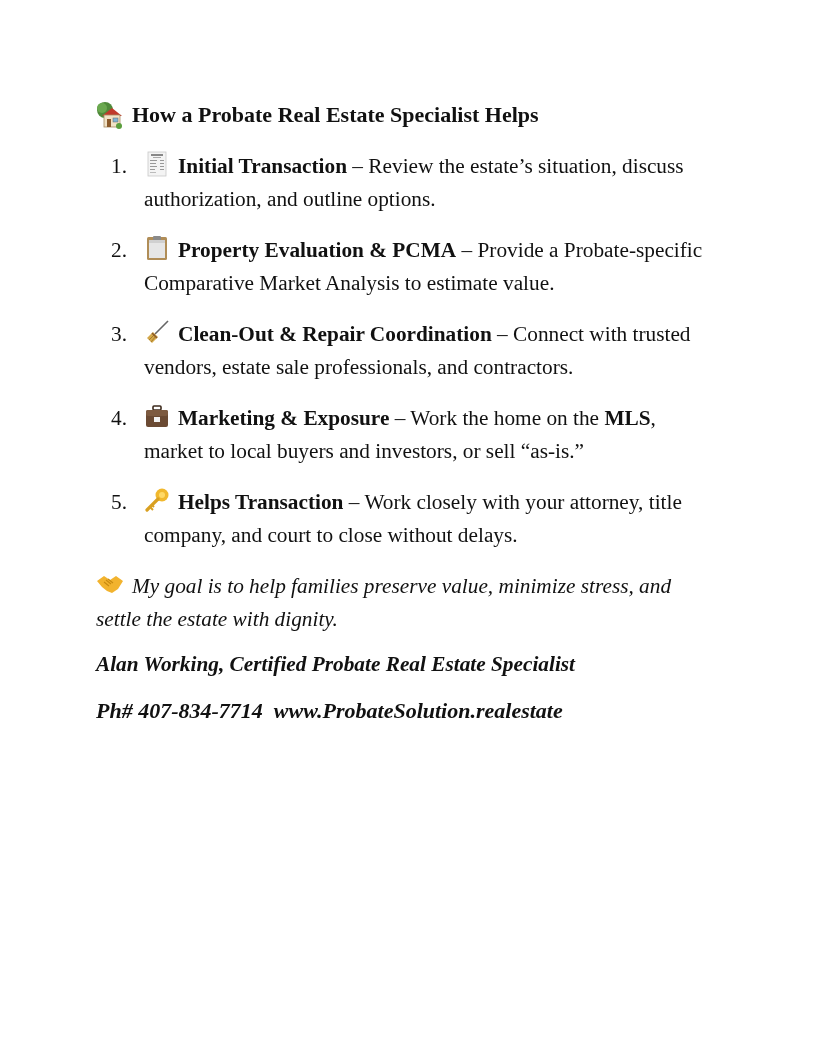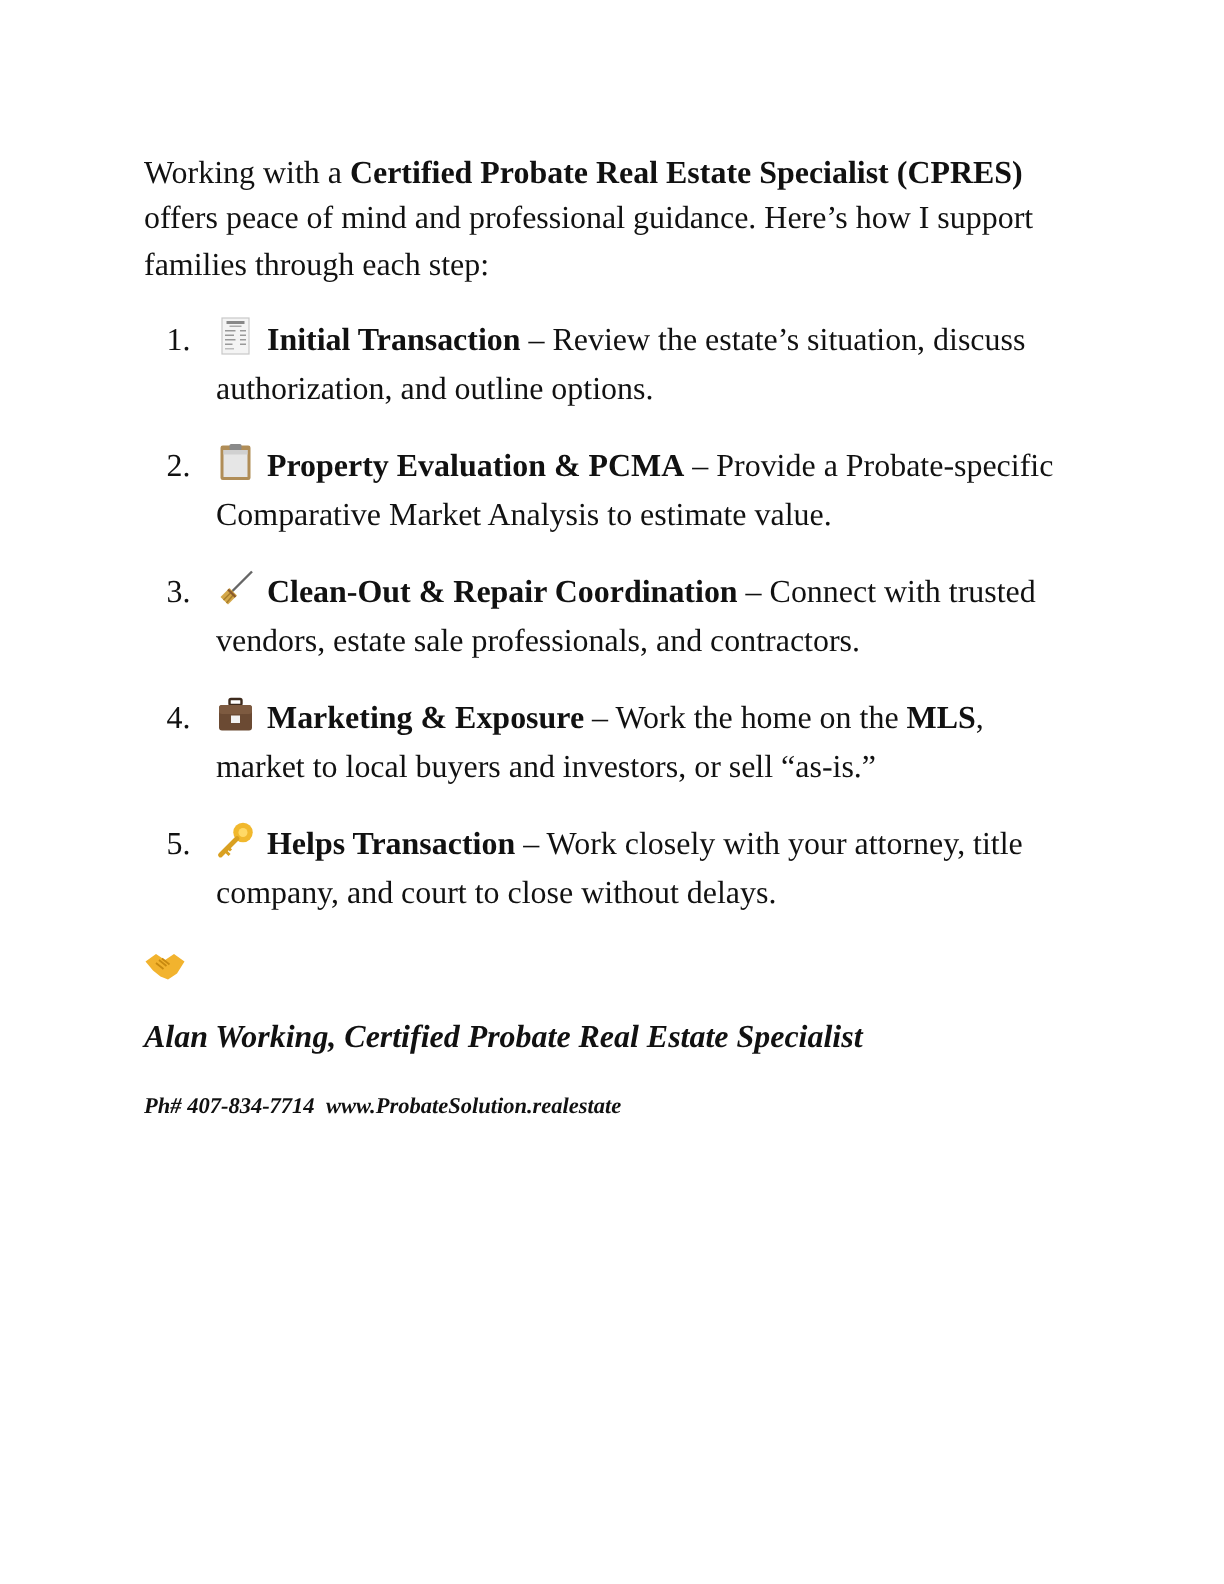--- a/index.html
+++ b/index.html
@@ -78,36 +78,49 @@
       margin-right: 8px;
     }
     .signature {
       font-size: 21.3px;
       font-style: italic;
       font-weight: bold;
       line-height: 30px;
       margin: 0 0 17px 0;
     }
     .contact {
-      font-size: 15px;
+      font-size: 22px;
       font-style: italic;
       font-weight: bold;
       line-height: 30px;
       margin: 0;
       white-space: pre;
     }
     svg { display: block; }
   </style>
 </head>
 <body>
 
 <div class="page">
 
-
-  <p class="intro"><span>Working with a </span><b>Certified Probate Real Estate Specialist (CPRES)</b><span> offers peace of mind and professional guidance. Here’s how I support families through each step:</span></p>
+  <h1 class="heading">
+    <span class="icon">
+      <svg width="28" height="28" viewBox="0 0 28 28">
+        <circle cx="9" cy="9" r="8" fill="#4f8a3a"></circle>
+        <circle cx="6" cy="7" r="5" fill="#6aa84f"></circle>
+        <polygon points="6,15 16,7 26,15" fill="#c0392b"></polygon>
+        <rect x="8" y="14" width="16" height="12" fill="#f1e2c6" stroke="#a58a62" stroke-width="0.8"></rect>
+        <rect x="11" y="18" width="4" height="8" fill="#8b5a2b"></rect>
+        <rect x="17" y="17" width="5" height="4" fill="#7fb3d5" stroke="#666" stroke-width="0.5"></rect>
+        <circle cx="23" cy="25" r="3" fill="#5a9e3c"></circle>
+      </svg>
+    </span>
+    <span>How a Probate Real Estate Specialist Helps</span>
+  </h1>
+
 
   <ol class="steps">
 
     <li class="step">
       <span class="step-num">1.</span>
       <span class="icon">
         <svg width="26" height="26" viewBox="0 0 26 26">
           <rect x="4" y="1" width="18" height="24" fill="#f4f4f4" stroke="#c8c8c8" stroke-width="0.8"></rect>
           <rect x="7" y="3" width="12" height="2" fill="#888"></rect>
           <rect x="9" y="6" width="8" height="1" fill="#aaa"></rect>
@@ -175,20 +188,20 @@
     </li>
 
   </ol>
 
   <p class="closing">
     <span class="icon">
       <svg width="28" height="24" viewBox="0 0 28 24">
         <path d="M1 9 L8 4 L14 8 L20 4 L27 9 L22 17 L16 21 L11 19 L6 15 Z" fill="#f2b32e"></path>
         <path d="M8 10 L13 14 M10 8 L15 12 M12 7 L17 11" stroke="#c88a10" stroke-width="1.2" fill="none"></path>
       </svg>
-    </span>
+    </span><span>My goal is to help families preserve value, minimize stress, and settle the estate with dignity.</span>
   </p>
 
   <p class="signature">Alan Working, Certified Probate Real Estate Specialist</p>
 
   <p class="contact"><span>Ph# 407-834-7714</span>  <span>www.ProbateSolution.realestate</span></p>
 
 </div>
 
 </body></html>

